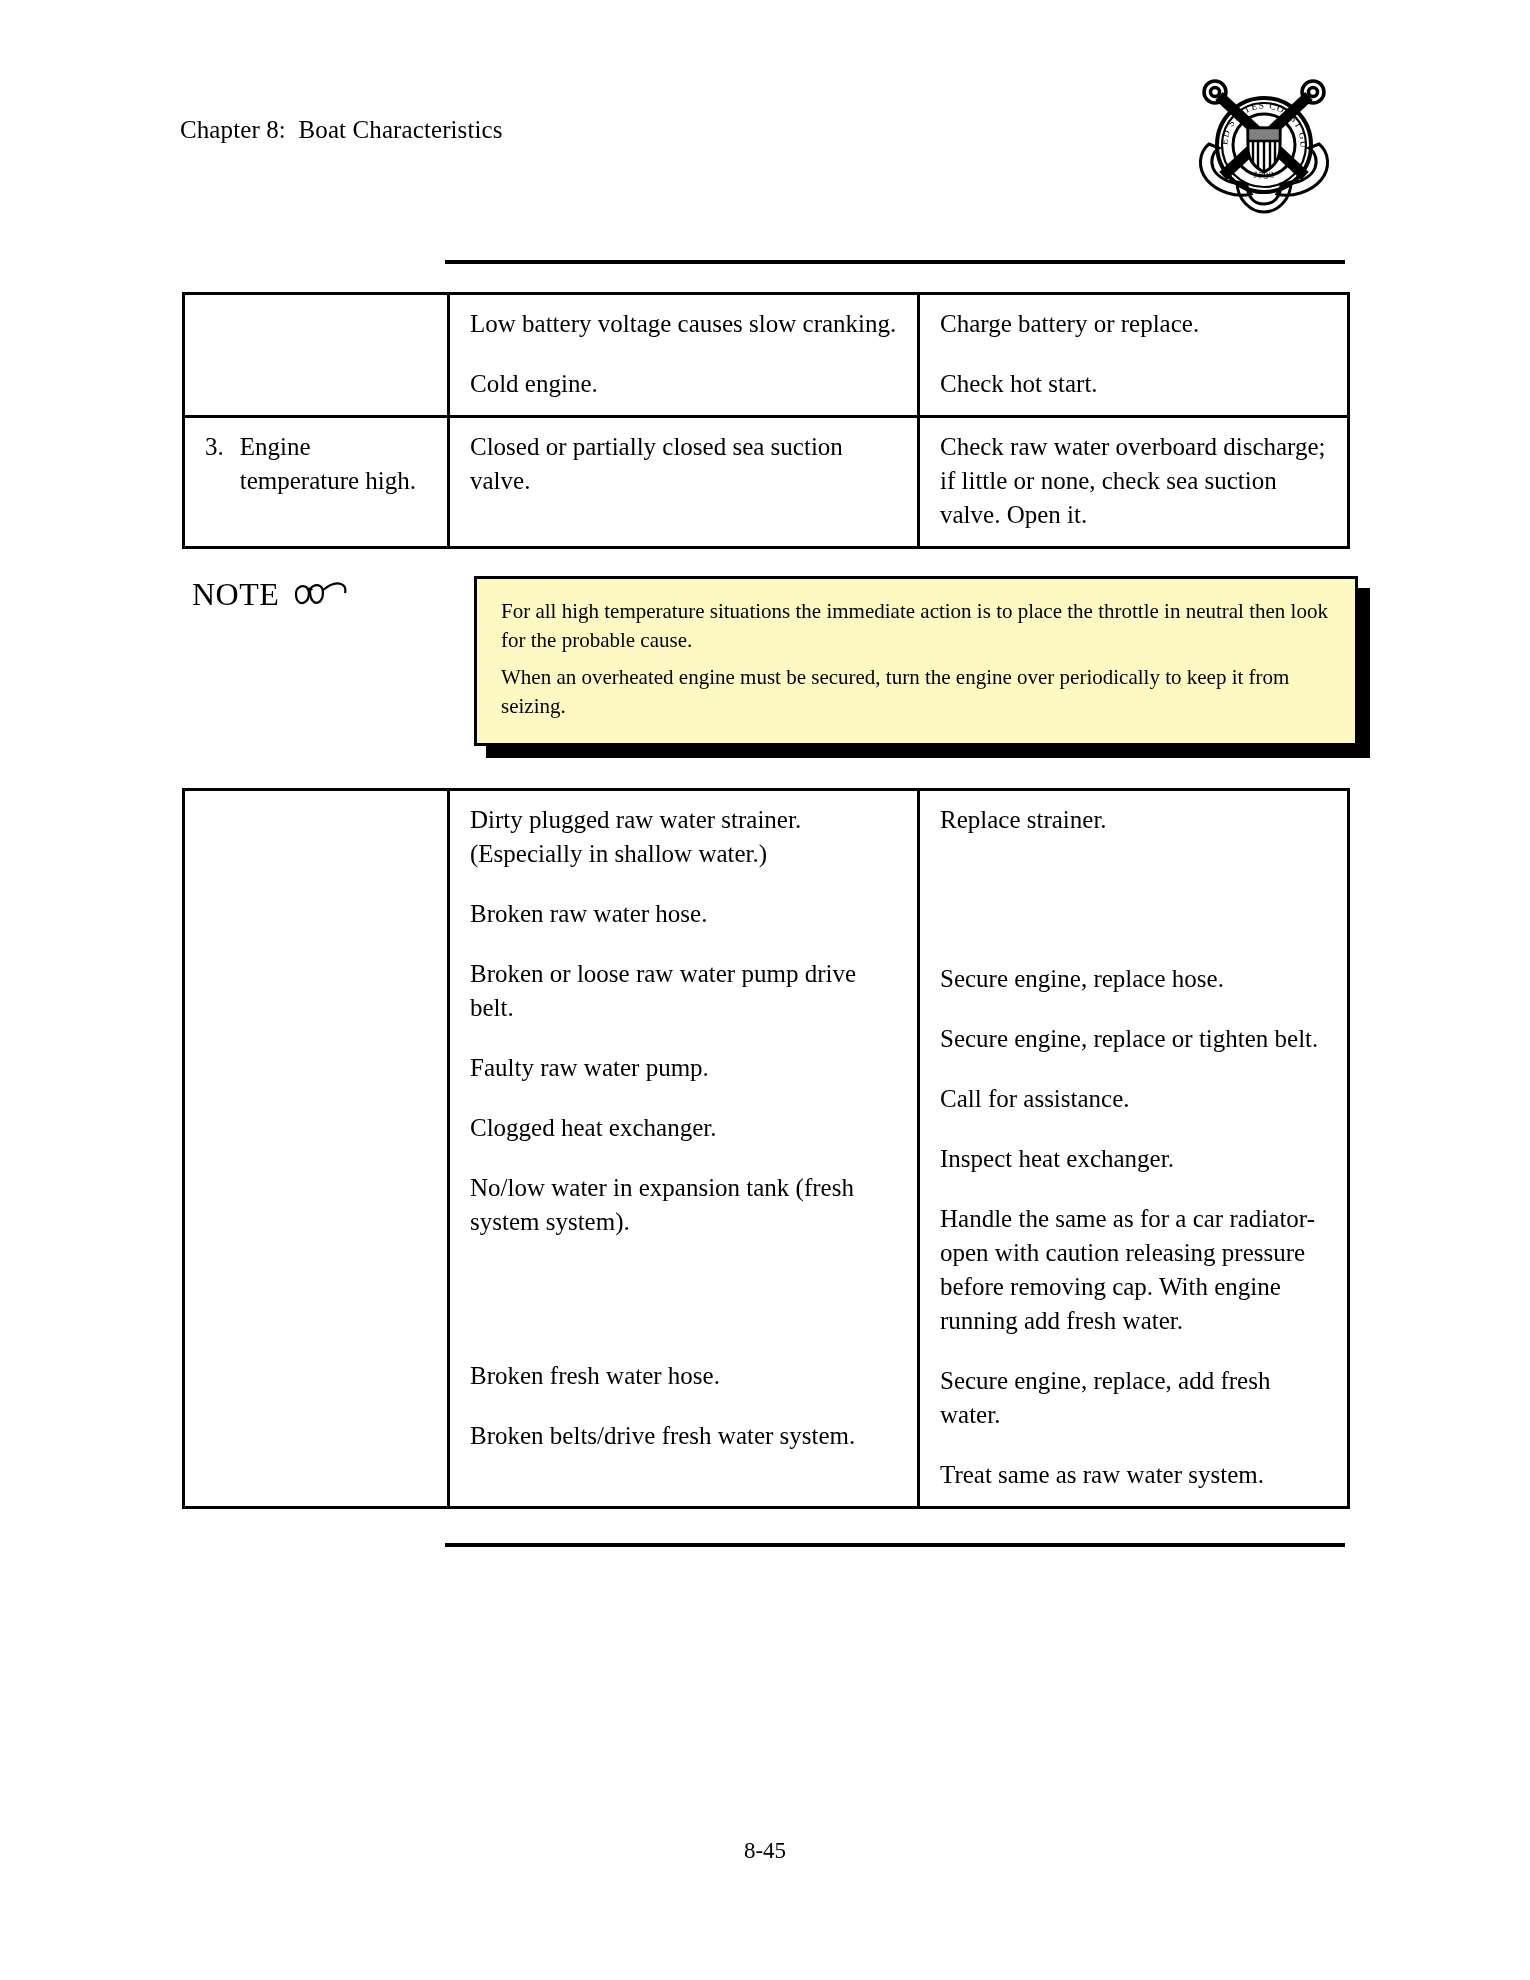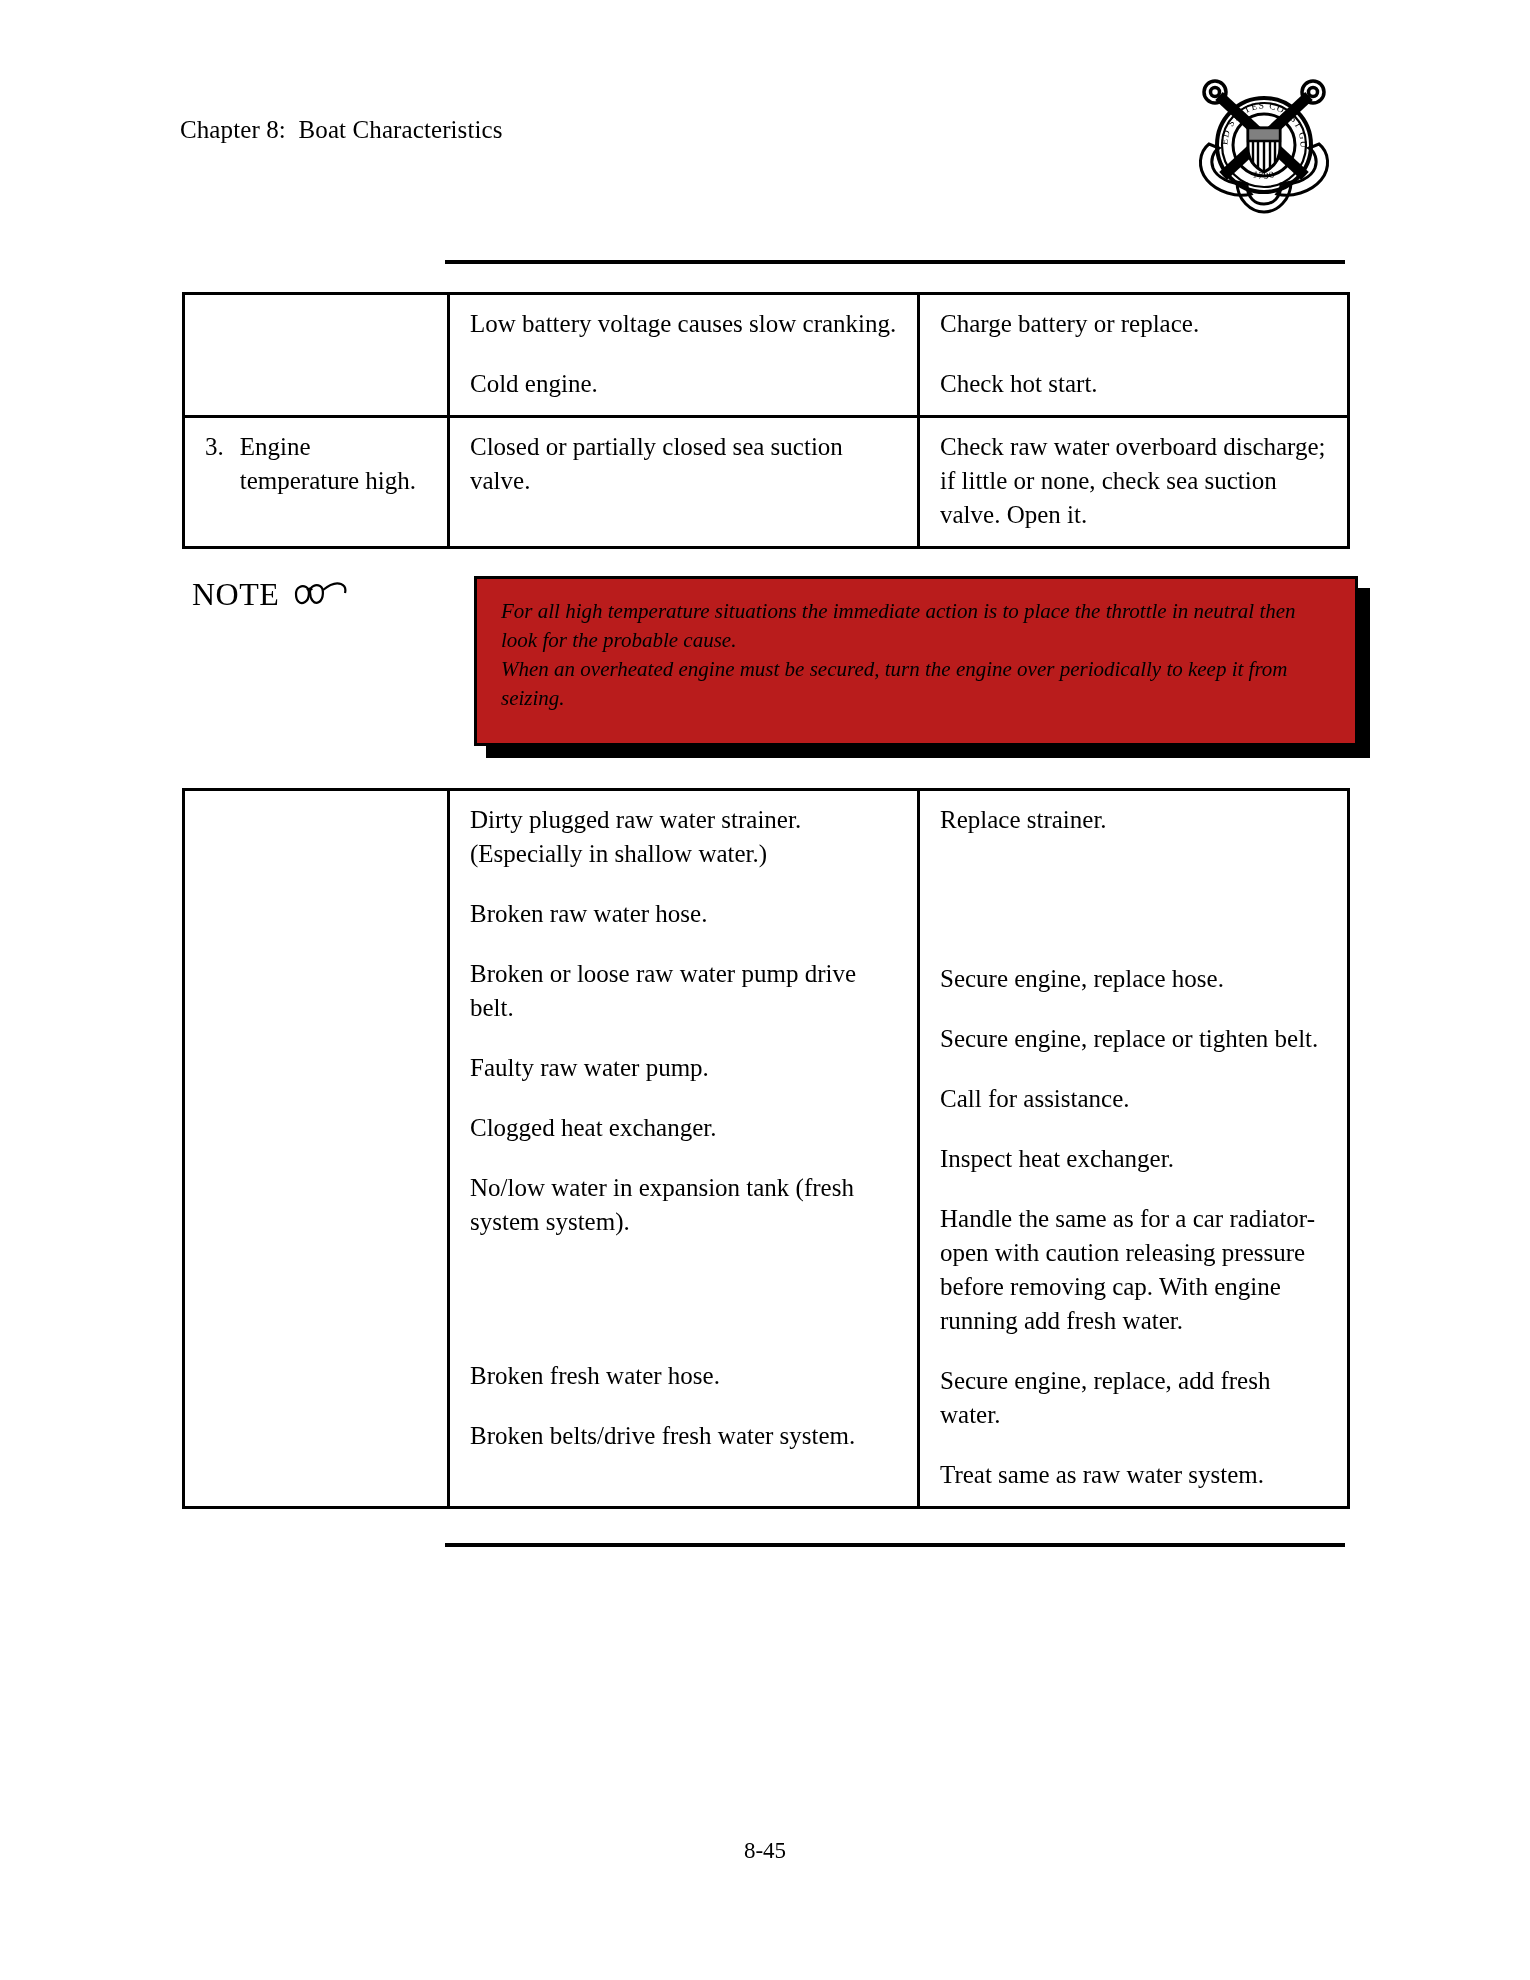--- a/index.html
+++ b/index.html
@@ -113,31 +113,30 @@
     width: 884px;
     height: 170px;
     background: #000;
   }
   #note-box {
     position: absolute;
     left: 474px;
     top: 8px;
     width: 884px;
     height: 170px;
-    background: #b91c1c;
+    background: #fef9c3;
     border: 3px solid #000;
     padding: 18px 26px 0 24px;
-    font-style: italic;
   }
   .note-para {
     font-size: 21px;
     line-height: 1.38;
     margin: 0;
   }
-  .note-para + .note-para { margin-top: 0; }
+  .note-para + .note-para { margin-top: 8px; }
 
   
   #page-number {
     position: absolute;
     left: 0;
     top: 1838px;
     width: 1530px;
     text-align: center;
     font-size: 23px;
   }

